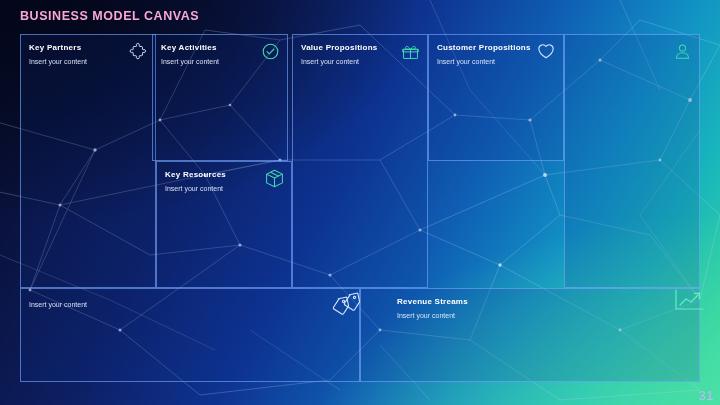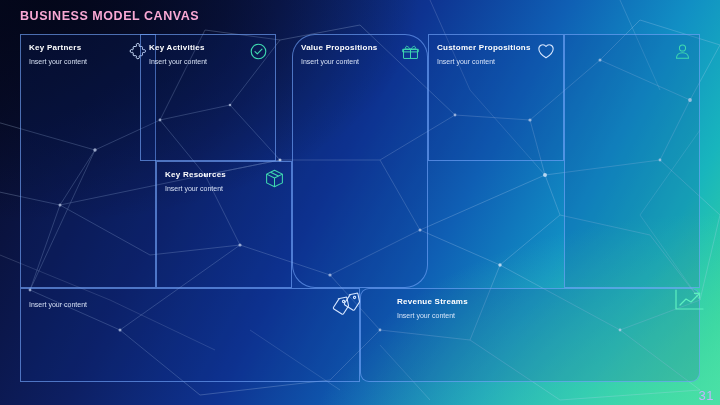--- a/index.html
+++ b/index.html
@@ -152,21 +152,21 @@
         <div class="cell-title">Key Partners</div>
         <div class="cell-sub">Insert your content</div>
       </div>
       <div class="cell-icon">
         <svg width="19" height="19" viewBox="0 0 24 24" fill="none" stroke="#cfe2ff" stroke-width="1.25" stroke-linejoin="round">
           <path d="M9.2 3.4a2 2 0 0 1 3.9 0c0 .6-.3 1-.3 1.5 0 .5.4.8.9.8h2.4c.5 0 .9.4.9.9v2.3c0 .5.3.9.8.9.5 0 .9-.3 1.5-.3a2 2 0 0 1 0 3.9c-.6 0-1-.3-1.5-.3-.5 0-.8.4-.8.9v2.4c0 .5-.4.9-.9.9h-2.4c-.5 0-.9.3-.9.8 0 .5.3.9.3 1.5a2 2 0 0 1-3.9 0c0-.6.3-1 .3-1.5 0-.5-.4-.8-.9-.8H6.2a.9.9 0 0 1-.9-.9v-2.4c0-.5-.3-.9-.8-.9-.5 0-.9.3-1.5.3a2 2 0 0 1 0-3.9c.6 0 1 .3 1.5.3.5 0 .8-.4.8-.9V6.6c0-.5.4-.9.9-.9h2.4c.5 0 .9-.3.9-.8 0-.5-.3-.9-.3-1.5z"></path>
         </svg>
       </div>
     </div>
 
-    <div class="cell" style="left:120px; top:0px; width:136px; height:127px;">
+    <div class="cell" style="left:132px; top:0px; width:136px; height:127px;">
       <div class="cell-head">
         <div class="cell-title">Key Activities</div>
         <div class="cell-sub">Insert your content</div>
       </div>
       <div class="cell-icon">
         <svg width="19" height="19" viewBox="0 0 24 24" fill="none" stroke="#3fd9b0" stroke-width="1.4" stroke-linecap="round" stroke-linejoin="round">
           <circle cx="12" cy="12" r="9.2"></circle>
           <path d="M7.6 12.2l2.9 2.9 5.9-6.2"></path>
         </svg>
       </div>
@@ -180,21 +180,21 @@
       <div class="cell-icon">
         <svg width="21" height="21" viewBox="0 0 24 24" fill="none" stroke="#3fd9b0" stroke-width="1.2" stroke-linejoin="round">
           <path d="M12 2.6L21 7v10l-9 4.4L3 17V7z"></path>
           <path d="M3 7l9 4.4L21 7"></path>
           <path d="M12 11.4v10"></path>
           <path d="M7.5 4.8l9 4.4"></path>
         </svg>
       </div>
     </div>
 
-    <div class="cell" style="left:272px; top:0px; width:136px; height:254px;border-radius:23px;">
+    <div class="cell" style="left:272px; top:0px; width:136px; height:254px;">
       <div class="cell-head">
         <div class="cell-title">Value Propositions</div>
         <div class="cell-sub">Insert your content</div>
       </div>
       <div class="cell-icon">
         <svg width="19" height="19" viewBox="0 0 24 24" fill="none" stroke="#3fd9b0" stroke-width="1.25" stroke-linejoin="round">
           <rect x="3.2" y="9.2" width="17.6" height="11.6" rx="0.6"></rect>
           <path d="M2.2 9.2h19.6v3.3H2.2z"></path>
           <path d="M12 9.2v11.6"></path>
           <path d="M12 9.2C10.4 7.4 8.6 5.4 7 5.4a2.1 2.1 0 0 0 0 3.8h5z"></path>
@@ -230,21 +230,21 @@
         <div class="cell-sub">Insert your content</div>
       </div>
       <div class="cell-icon" style="right:8px; top:6px;">
         <svg width="21" height="21" viewBox="0 0 24 24" fill="none" stroke="#d6e6ff" stroke-width="1.25" stroke-linejoin="round">
           <path d="M11.4 2.8H20a1.2 1.2 0 0 1 1.2 1.2v8.6a1.5 1.5 0 0 1-.45 1.07l-7.1 7.1a1.4 1.4 0 0 1-2 0l-7.6-7.6a1.4 1.4 0 0 1 0-2l7.1-7.1a1.5 1.5 0 0 1 1.07-.45z" transform="rotate(-12 12 12)"></path>
           <circle cx="16.6" cy="7.1" r="1.3" transform="rotate(-12 12 12)"></circle>
         </svg>
       </div>
     </div>
 
-    <div class="cell" style="left:340px; top:254px; width:340px; height:94px;border-radius:9px;">
+    <div class="cell" style="left:340px; top:254px; width:340px; height:94px;">
       <div class="cell-head after-icon">
         <div class="cell-title">Revenue Streams</div>
         <div class="cell-sub">Insert your content</div>
       </div>
     </div>
 
   </div>
 
   <div style="position:absolute; left:339px; top:290px; width:24px; height:24px; display:flex; align-items:center; justify-content:center;">
     <svg width="21" height="21" viewBox="0 0 24 24" fill="none" stroke="#d6e6ff" stroke-width="1.25" stroke-linejoin="round">

